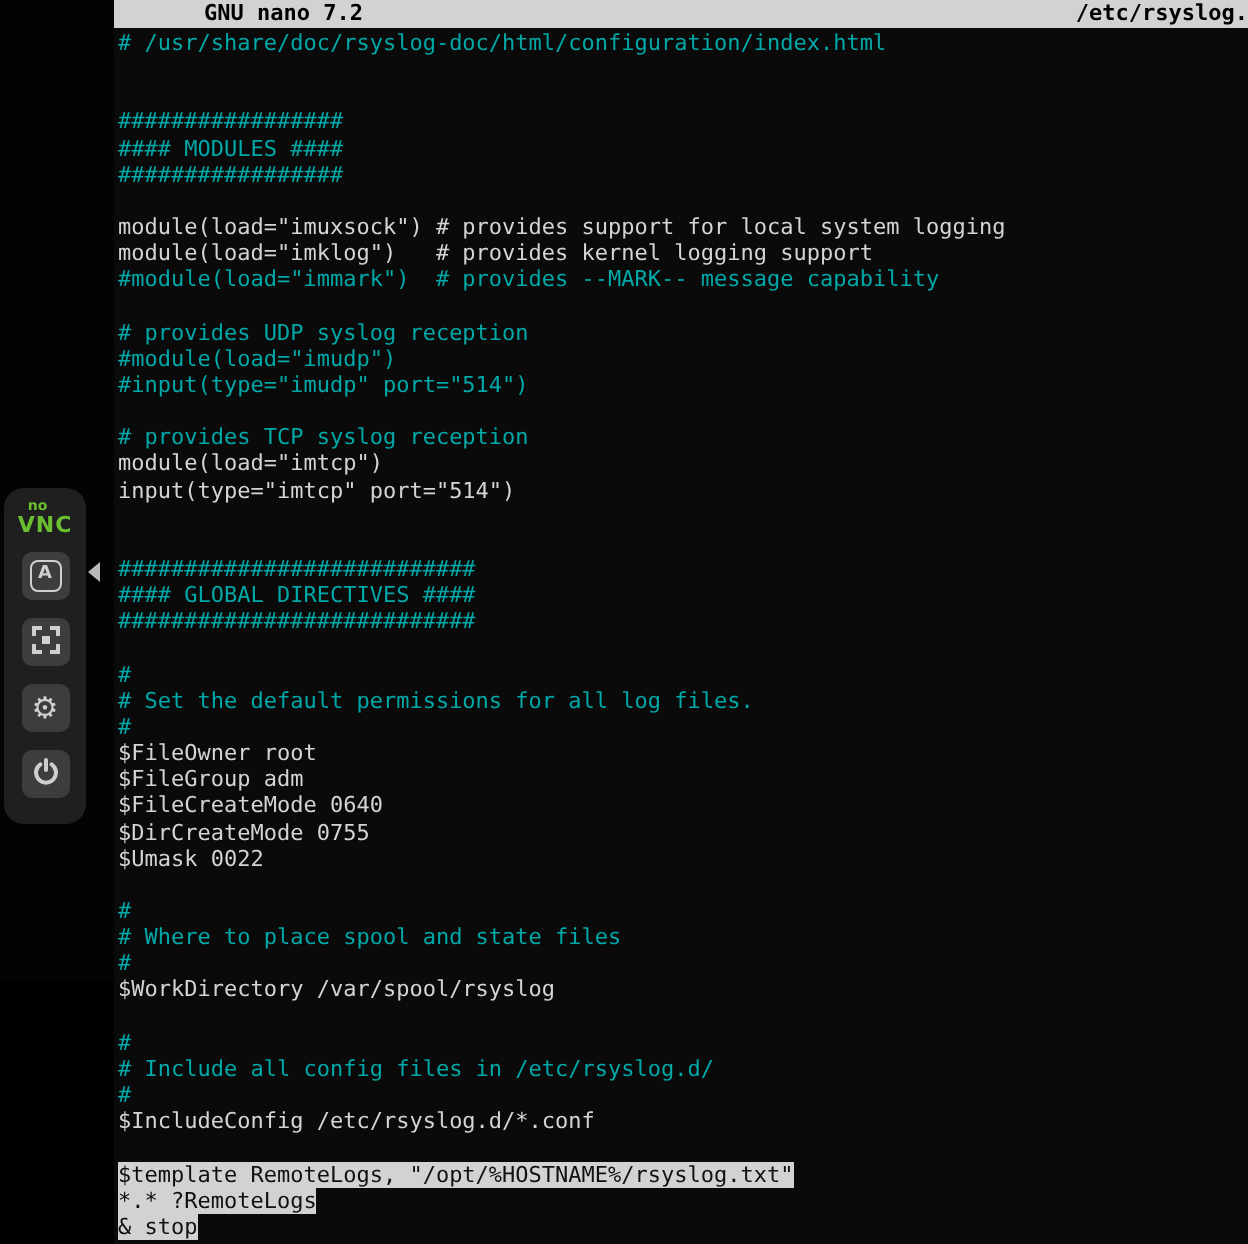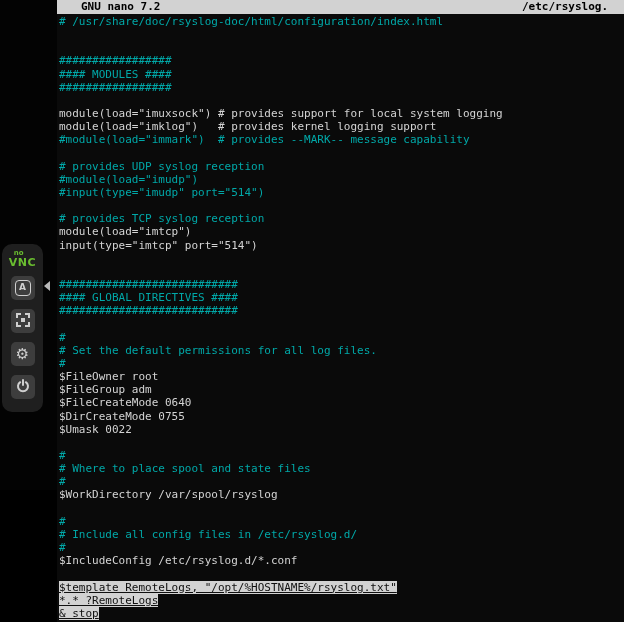--- a/index.html
+++ b/index.html
@@ -30,27 +30,27 @@
     border-top:5px solid transparent; border-bottom:5px solid transparent; border-right:6px solid #b9b9b9;
   }
 
   
   .terminal { position:absolute; left:57px; top:0; width:567px; height:622px; background:#0a0a0a; }
   .titlebar {
     height:14px; background:#d2d2d2; color:#000;
     font-size:11px; font-weight:bold; line-height:14px;
     display:flex; justify-content:space-between; white-space:pre;
   }
-  .titlebar .app { padding-left:24px; }
-  .titlebar .file { padding-right:16px; }
+  .titlebar .app { padding-left:45px; }
+  .titlebar .file { padding-right:0; }
   .lines { padding:1px 0 0 2px; font-size:11px; line-height:13.15px; color:#d4d4d4; white-space:pre; }
   .line { min-height:13.15px; }
   .line.comment { color:#00a8a8; }
   .line.code { color:#d4d4d4; }
-  .line.selected .sel { background:#d2d2d2; color:#101010;text-decoration:underline; }
+  .line.selected .sel { background:#d2d2d2; color:#101010; }
 </style>
 </head>
 <body>
 
 <aside class="vnc-strip">
   <div class="vnc-panel">
     <div class="vnc-logo">
       <span class="no">no</span>
       <span class="vnc">VNC</span>
     </div>

